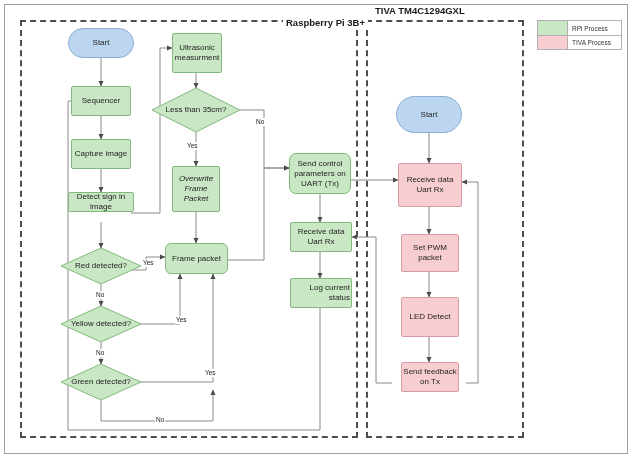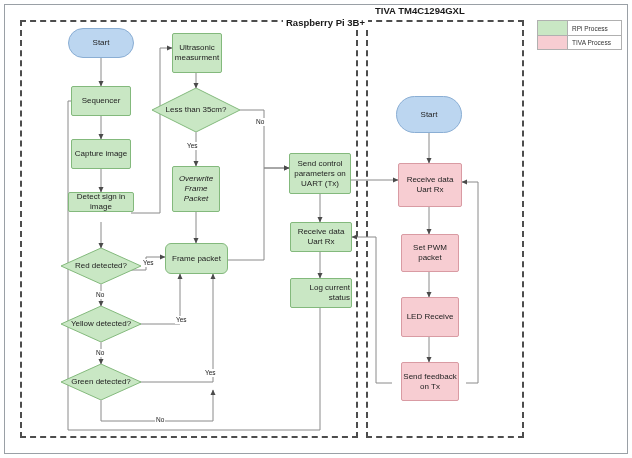--- a/index.html
+++ b/index.html
@@ -254,21 +254,21 @@
   </div>
 
   <div class="node proc-green" style="left:172px; top:166px; width:48px; height:46px;font-style:italic;">
     <span>Overwrite Frame Packet</span>
   </div>
 
   <div class="node proc-green" style="left:165px; top:243px; width:63px; height:31px;border-radius:6px;">
     <span>Frame packet</span>
   </div>
 
-  <div class="node proc-green" style="left:289px; top:153px; width:62px; height:41px;">
+  <div class="node proc-green" style="left:289px; top:153px; width:62px; height:41px;border-radius:7px;">
     <span>Send control parameters on UART (Tx)</span>
   </div>
 
   <div class="node proc-green" style="left:290px; top:222px; width:62px; height:30px;">
     <span>Receive data Uart Rx</span>
   </div>
 
   <div class="node proc-green" style="left:290px; top:278px; width:62px; height:30px;text-align:right;">
     <span>Log current status</span>
   </div>
@@ -279,24 +279,24 @@
 
   <div class="node proc-pink" style="left:398px; top:163px; width:64px; height:44px;">
     <span>Receive data Uart Rx</span>
   </div>
 
   <div class="node proc-pink" style="left:401px; top:234px; width:58px; height:38px;">
     <span>Set PWM packet</span>
   </div>
 
   <div class="node proc-pink" style="left:401px; top:297px; width:58px; height:40px;">
-    <span>LED Receive</span>
-  </div>
-
-  <div class="node proc-pink" style="left:401px; top:362px; width:58px; height:39px;">
+    <span>LED Detect</span>
+  </div>
+
+  <div class="node proc-pink" style="left:401px; top:362px; width:58px; height:30px;">
     <span>Send feedback on Tx</span>
   </div>
 
   <div class="edge-label" style="left:255px; top:118px;">No</div>
   <div class="edge-label" style="left:186px; top:142px;">Yes</div>
   <div class="edge-label" style="left:142px; top:259px;">Yes</div>
   <div class="edge-label" style="left:95px; top:291px;">No</div>
   <div class="edge-label" style="left:175px; top:316px;">Yes</div>
   <div class="edge-label" style="left:95px; top:349px;">No</div>
   <div class="edge-label" style="left:204px; top:369px;">Yes</div>

